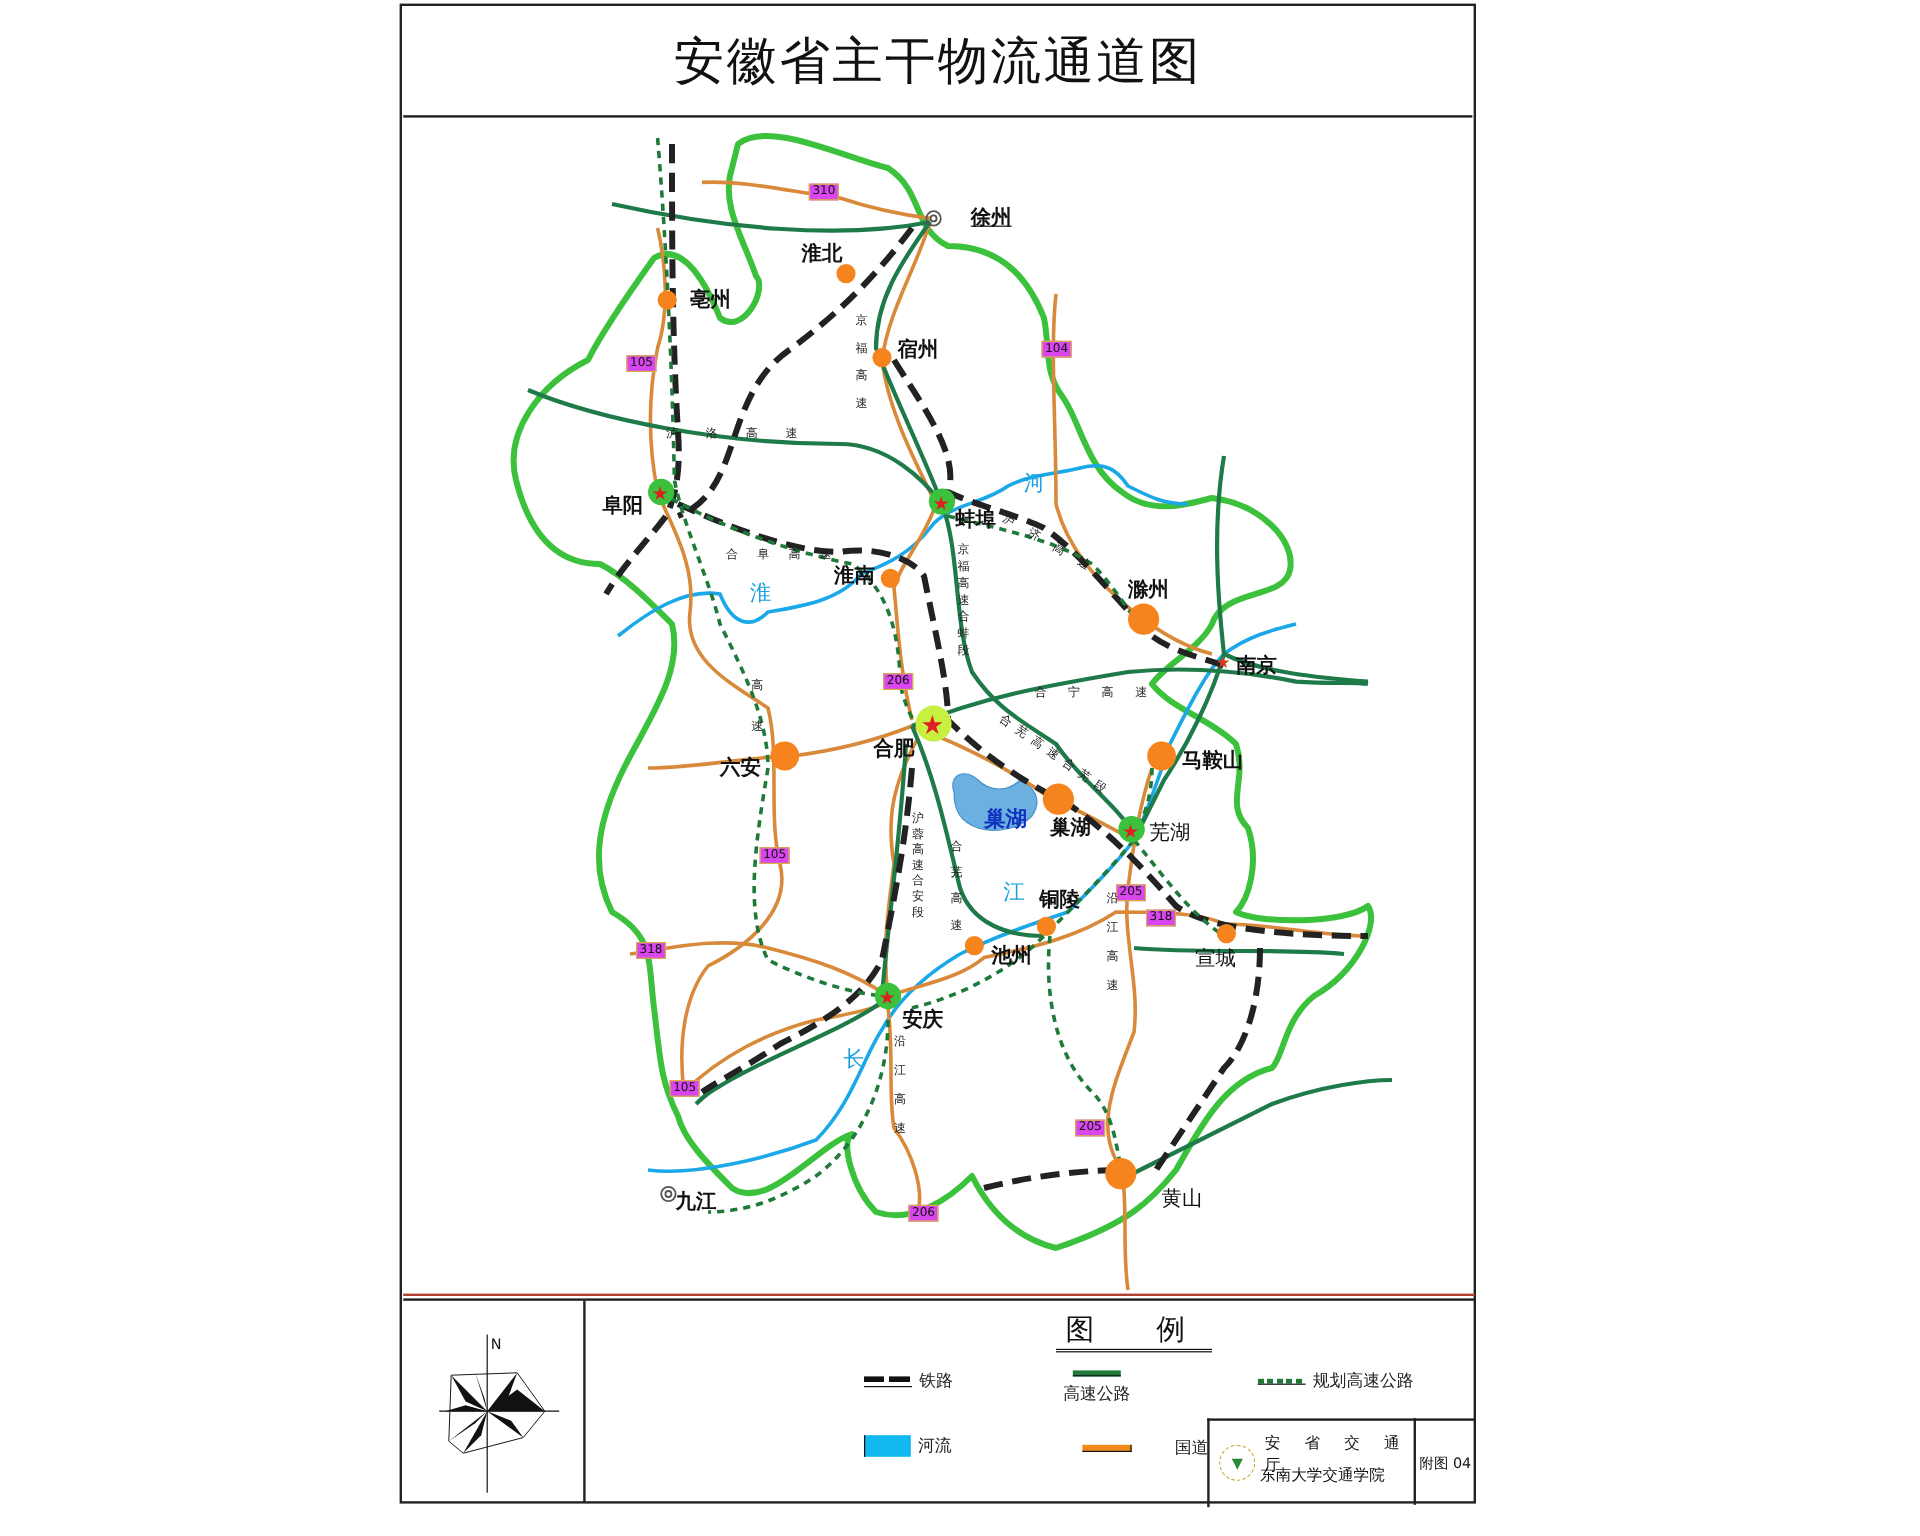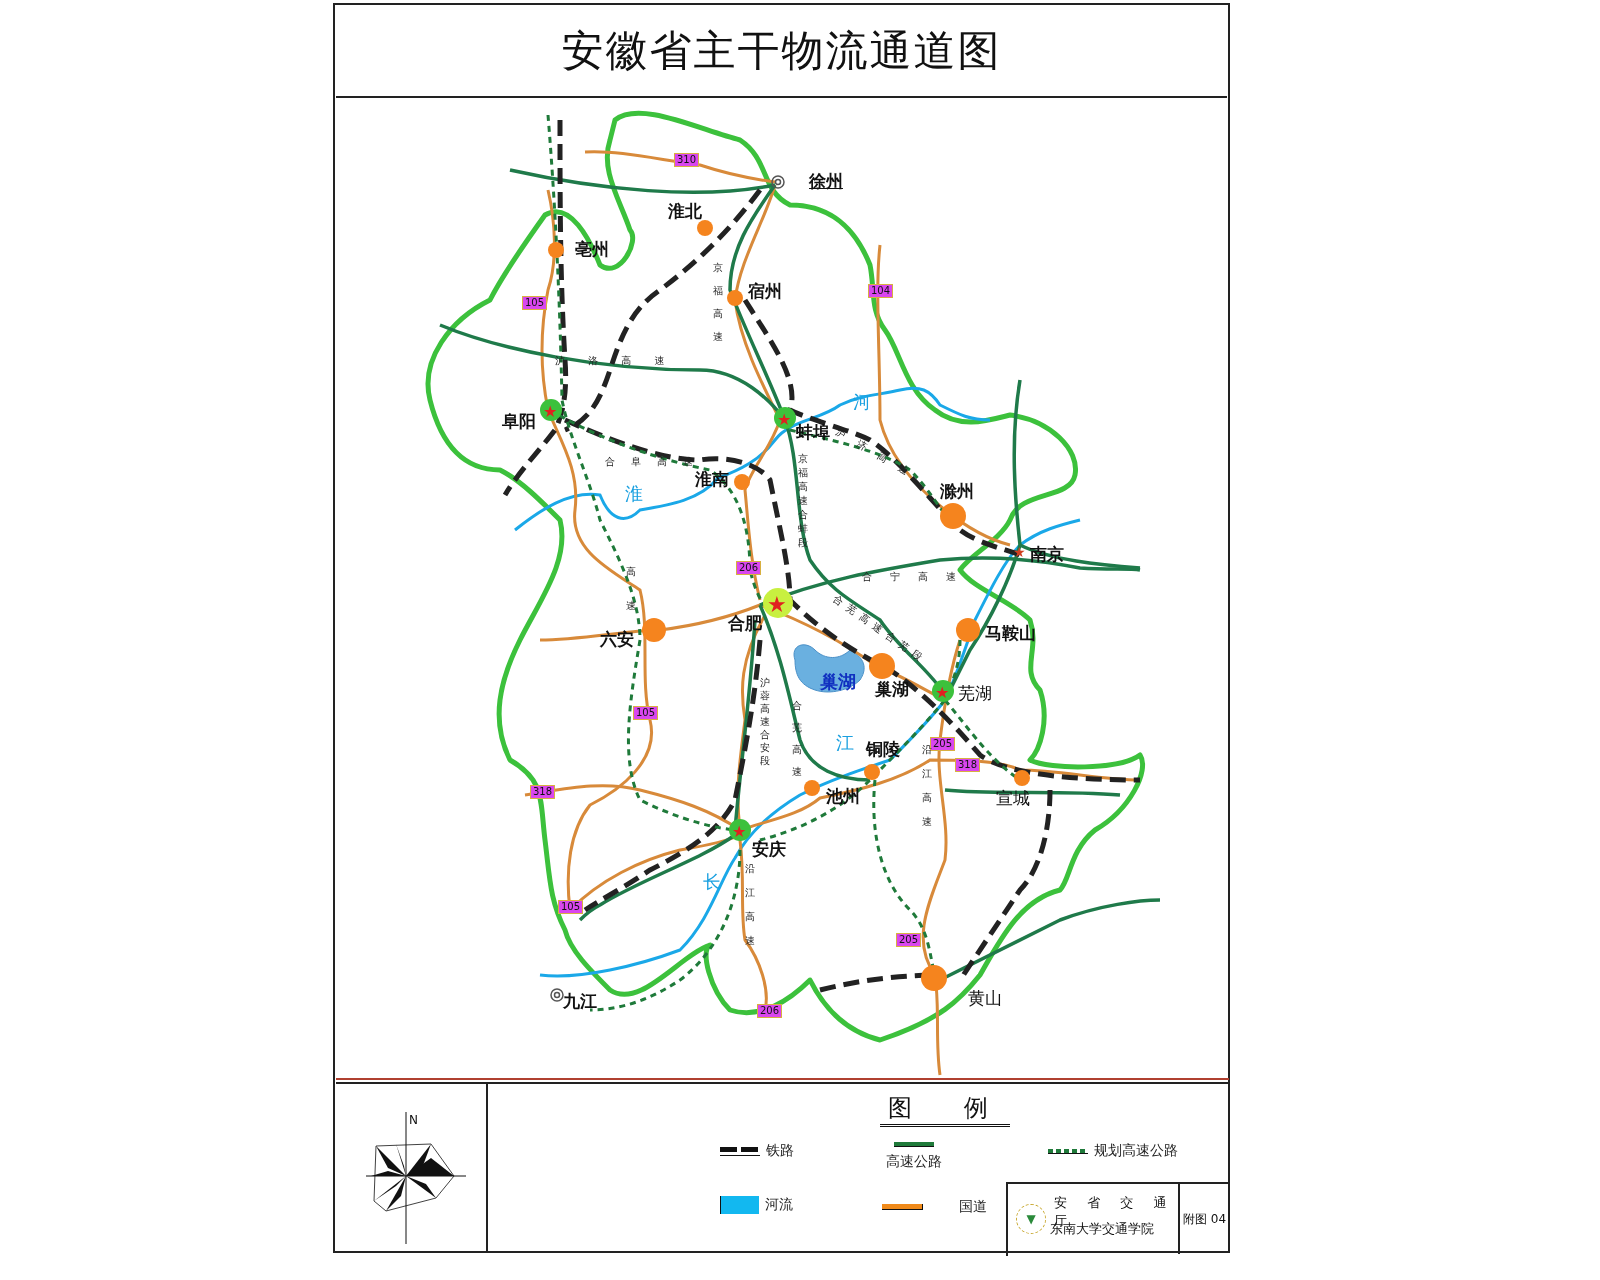--- a/index.html
+++ b/index.html
@@ -227,21 +227,21 @@
       <span>高速公路</span>
     </div>
     <div class="leg-item" style="left:378px;top:58px;">
       <span class="sw sw-plan"></span>
       <span>规划高速公路</span>
     </div>
     <div class="leg-item" style="left:50px;top:112px;">
       <span class="sw sw-river"></span>
       <span>河流</span>
     </div>
-    <div class="leg-item" style="left:212px;top:114px;gap:36px;">
+    <div class="leg-item" style="left:232px;top:114px;gap:36px;">
       <span class="sw sw-nat"></span>
       <span>国道</span>
     </div>
     <div class="org-box">
       <div class="org-logo">▼</div>
       <div class="org-line1">安 省 交 通 厅</div>
       <div class="org-line2">东南大学交通学院</div>
     </div>
     <div class="fig-no">附图 04</div>
   </div>

